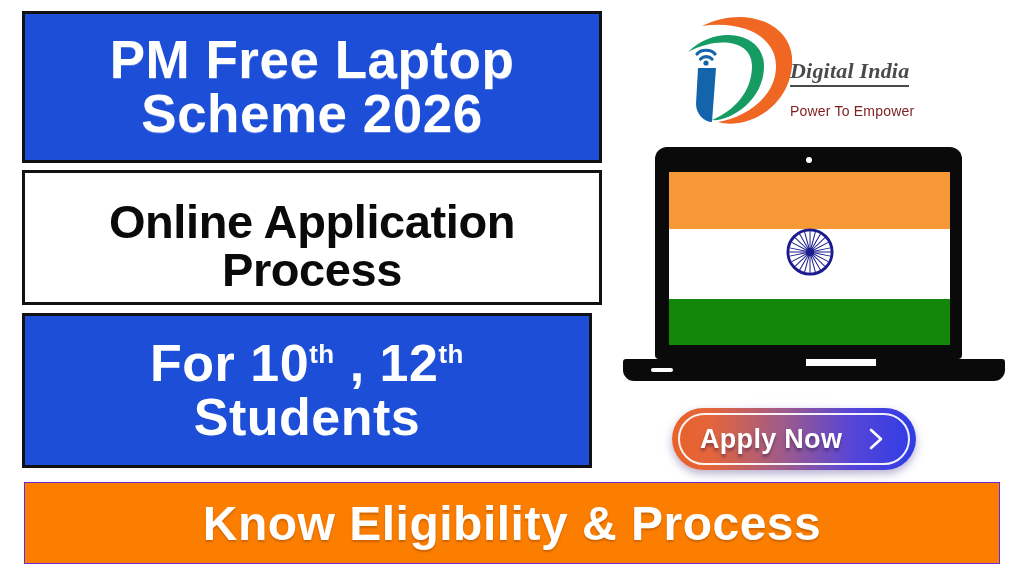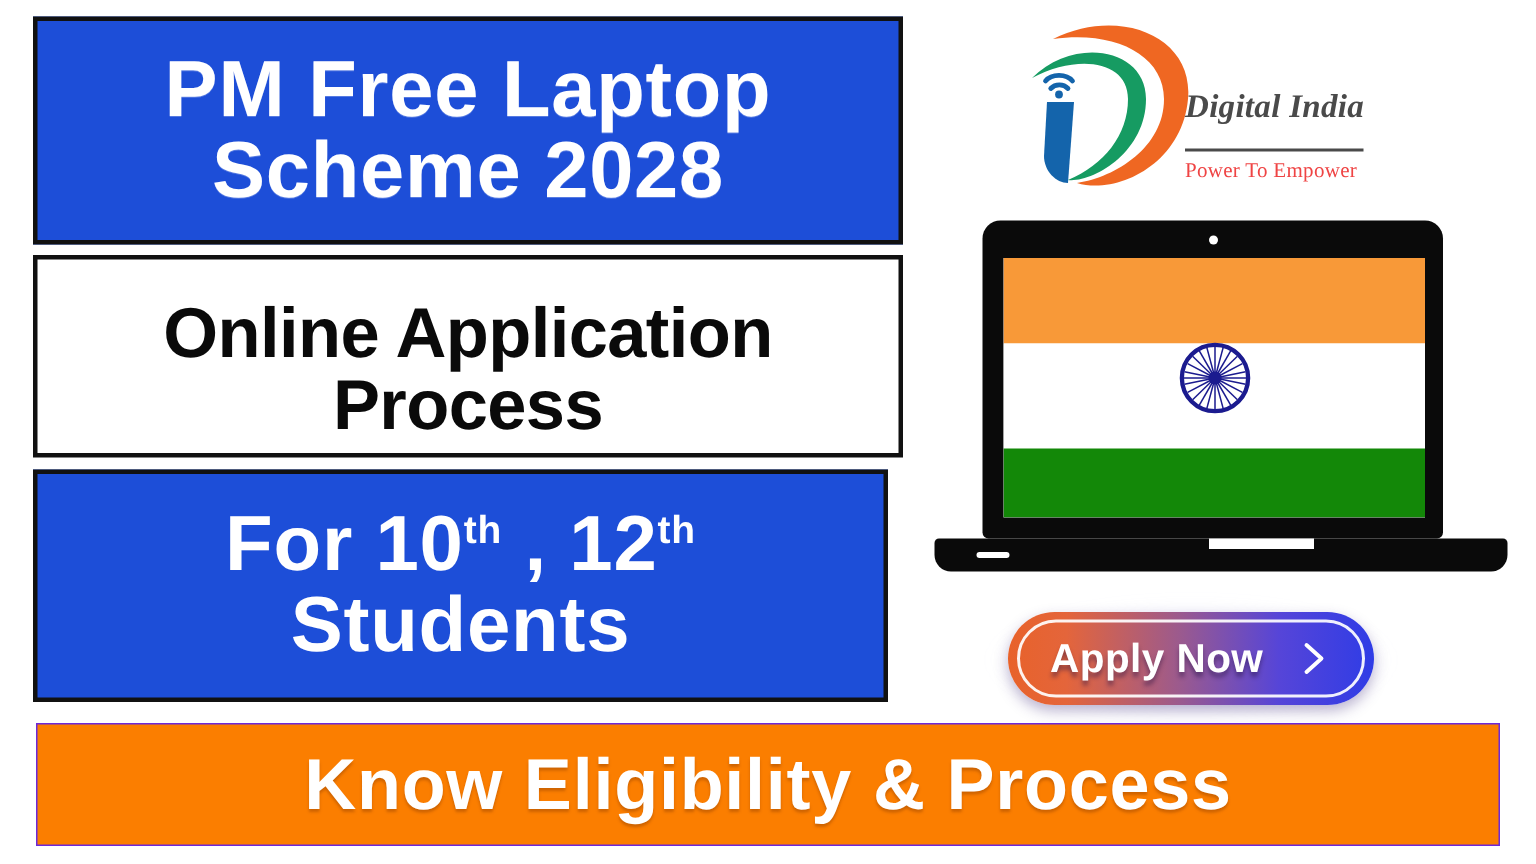--- a/index.html
+++ b/index.html
@@ -56,25 +56,25 @@
   }
 
   
   #di-logo{position:absolute;left:672px;top:10px;width:285px;height:120px;}
   #di-mark{position:absolute;left:0;top:0;width:132px;height:120px;}
   #di-words{position:absolute;left:118px;top:48px;width:170px;}
   #di-title{
     font-family:"Liberation Serif","DejaVu Serif",serif;
     font-style:italic;font-weight:700;font-size:22px;color:#4a4a4a;
     border-bottom:2px solid #4a4a4a;display:inline-block;
-    padding-bottom:15px;letter-spacing:.2px;
+    padding-bottom:1px;letter-spacing:.2px;
   }
   #di-tag{
-    font-size:14px;color:#ef4444;margin-top:6px;letter-spacing:.2px;
-    font-family:Liberation Serif, serif;
+    font-size:14px;color:#7f1d1d;margin-top:16px;letter-spacing:.2px;
+    font-family:Liberation Sans, sans-serif;
   }
 
   
   #laptop{position:absolute;left:615px;top:140px;width:400px;height:250px;}
   #laptop-lid{
     position:absolute;left:40px;top:7px;width:307px;height:212px;
     background:#0a0a0a;border-radius:12px 12px 4px 4px;
   }
   #laptop-cam{
     position:absolute;left:50%;top:10px;margin-left:-3px;
@@ -136,21 +136,21 @@
   #apply-chevron svg{display:block;}
 </style>
 </head>
 <body>
 
 <div class="stage">
 
   <div class="panel panel-green" id="panel-title">
     <div class="ttl">
       <span>PM Free Laptop</span>
-      <span class="l2">Scheme 2028</span>
+      <span class="l2">Scheme 2026</span>
     </div>
   </div>
 
   <div class="panel panel-white" id="panel-subtitle">
     <div class="sub">
       <span>Online Application</span>
       <span class="l2">Process</span>
     </div>
   </div>
 

